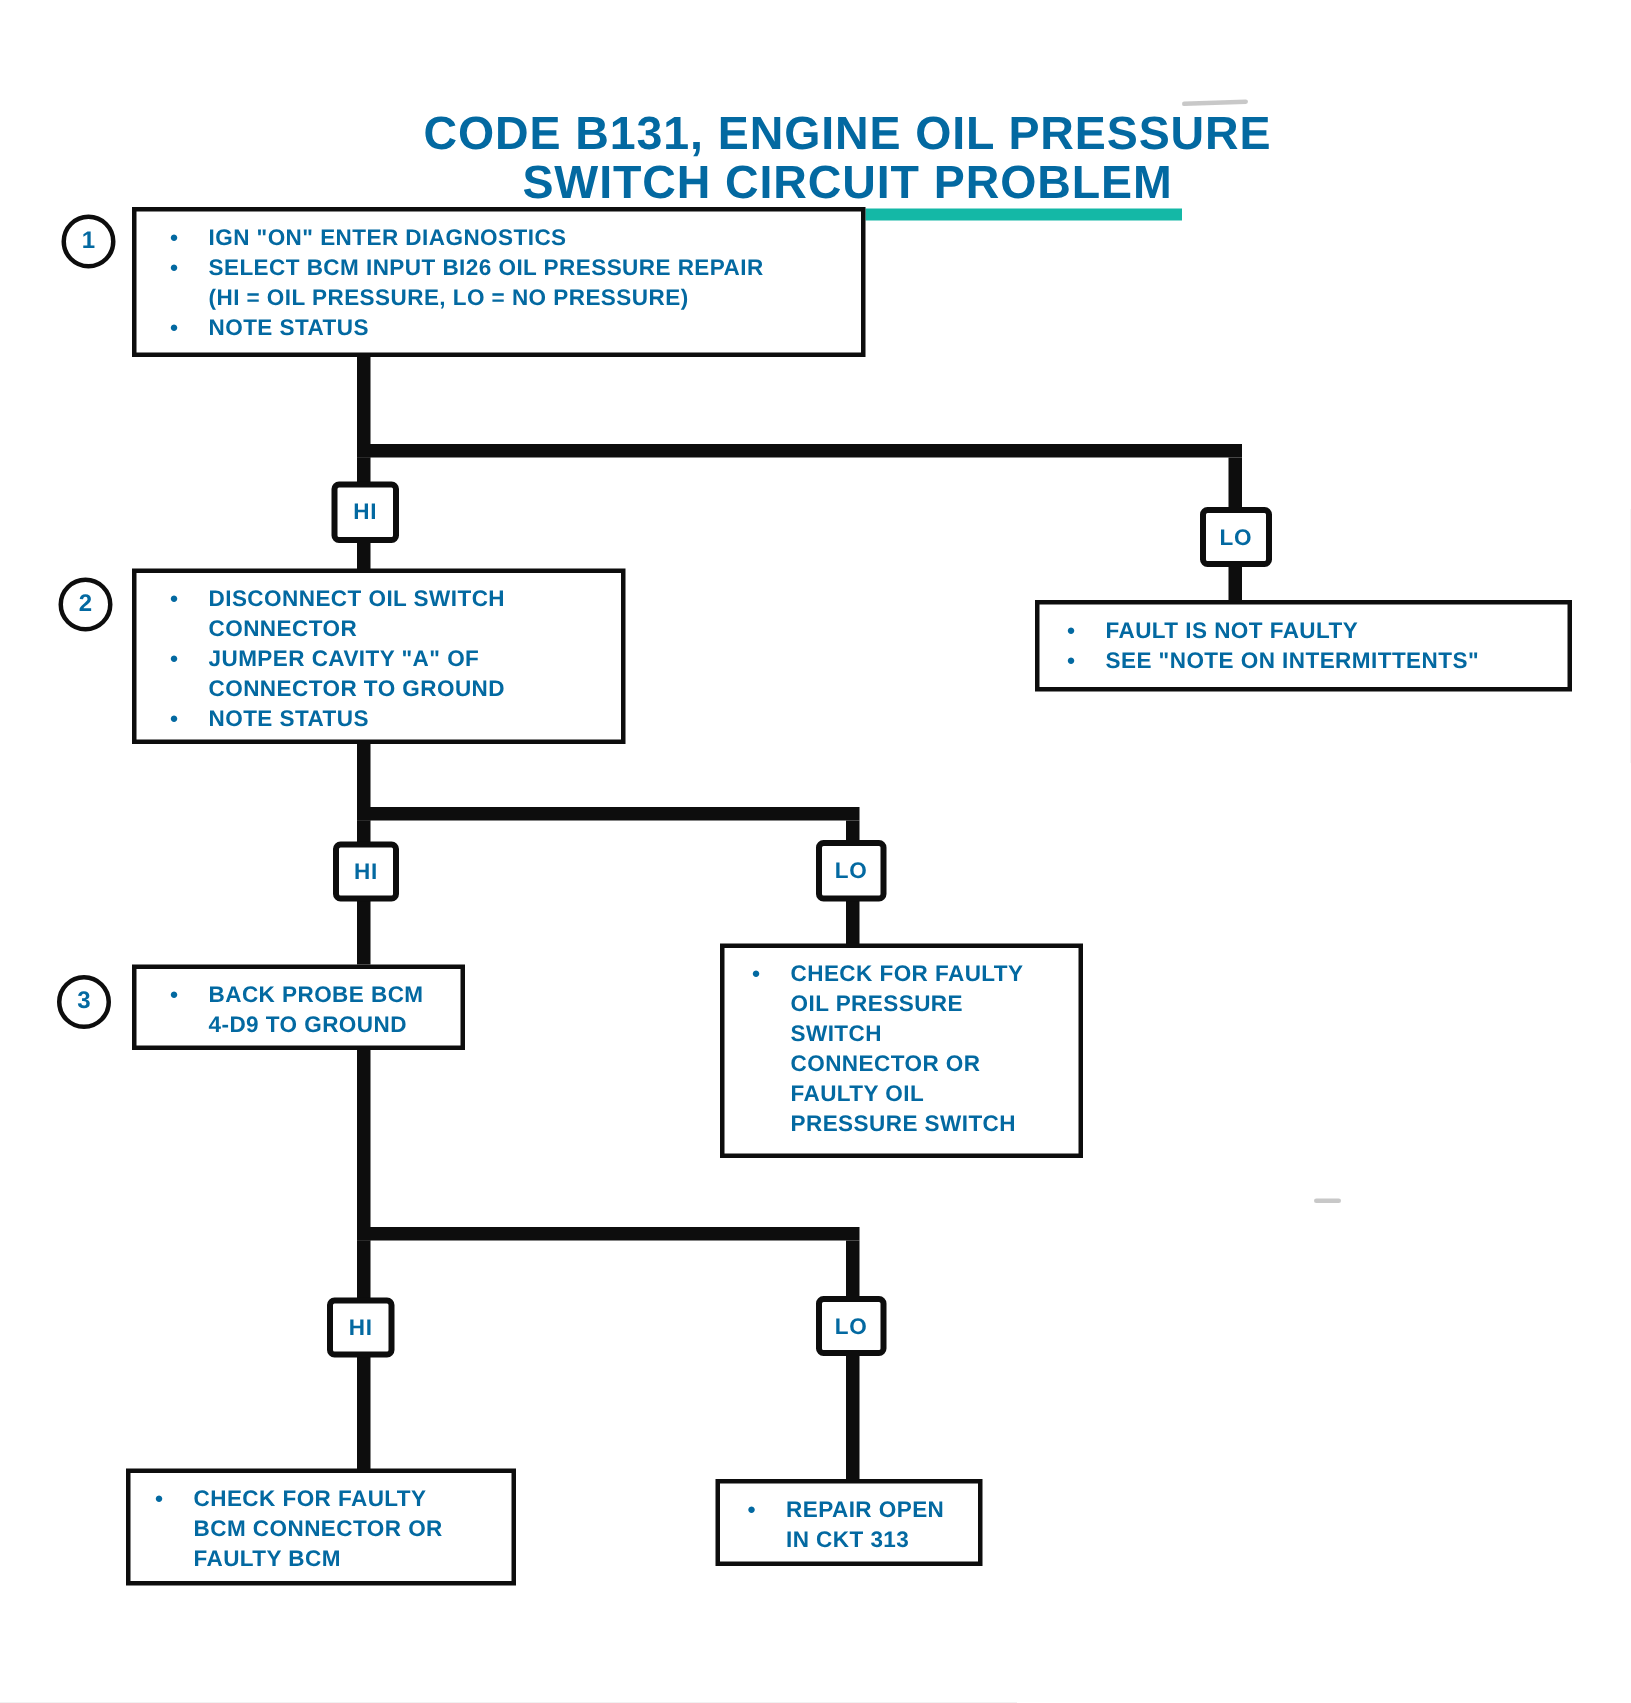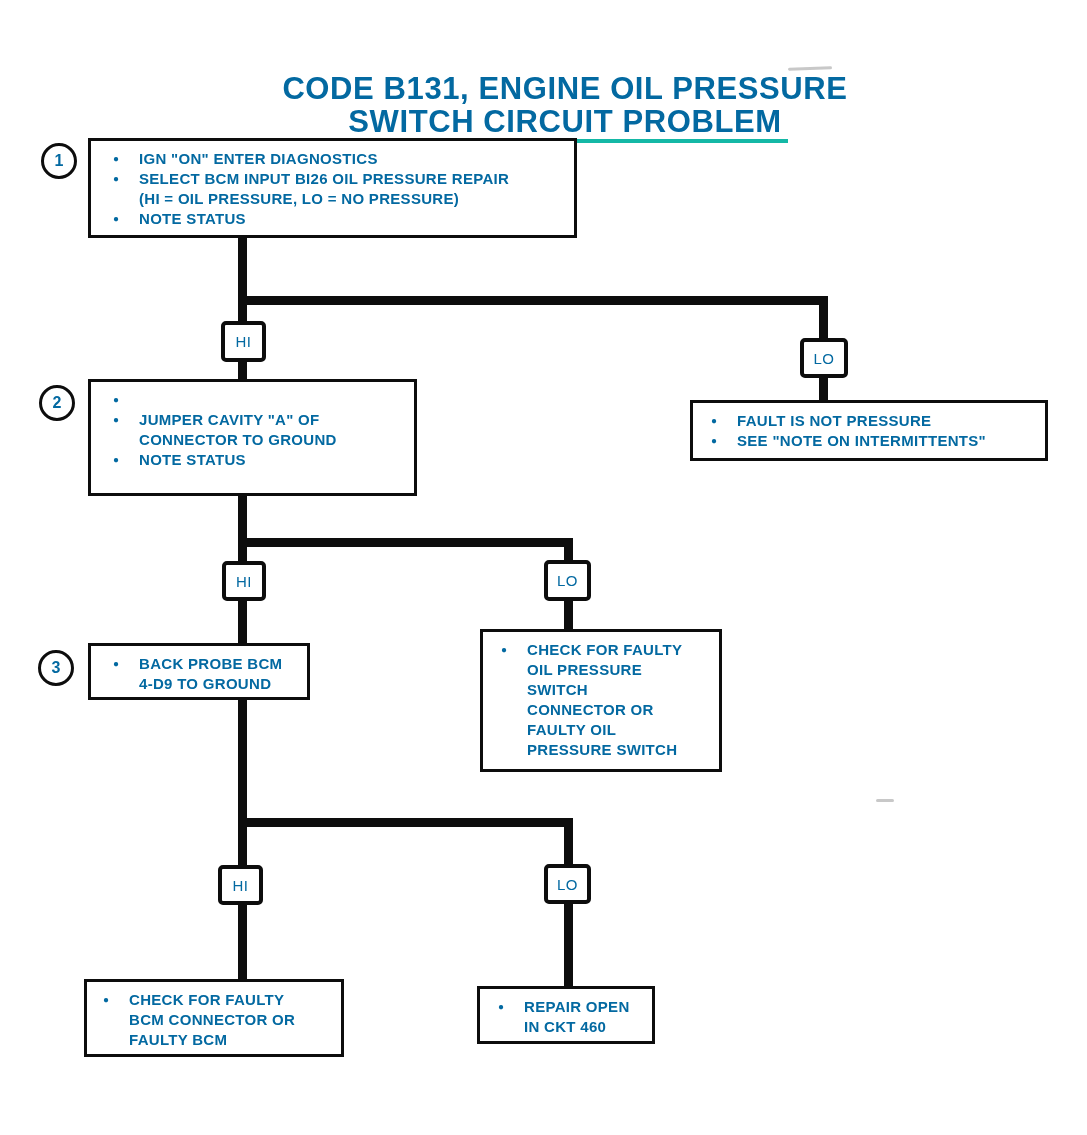--- a/index.html
+++ b/index.html
@@ -18,21 +18,21 @@
   .title{
     left:60px;top:72px;width:1010px;
     text-align:center;
     font-weight:700;
     font-size:31px;
     line-height:33px;
     letter-spacing:0.6px;
   }
   .title .t2u{
     display:inline-block;
-    border-bottom:4px solid #14b8a6;
+    border-bottom:8px solid #14b8a6;
     padding:0 6px 1px 6px;
   }
   
   .circle{
     width:36px;height:36px;
     border:3px solid #0d0d0d;
     border-radius:50%;
     box-sizing:border-box;
     display:flex;align-items:center;justify-content:center;
     font-weight:700;font-size:16px;
@@ -58,21 +58,21 @@
     padding-left:2px;
   }
   .btext{white-space:pre-line;}
   
   .tag{
     border:4px solid #0d0d0d;
     border-radius:5px;
     box-sizing:border-box;
     background:#fff;
     display:flex;align-items:center;justify-content:center;
-    font-weight:400;font-size:15px;letter-spacing:0.5px;
+    font-weight:700;font-size:15px;letter-spacing:0.5px;
     z-index:2;
   }
   
   .line{background:#0d0d0d;z-index:1;}
   
   .artifact{background:#9a9a9a;opacity:0.55;border-radius:2px;}
 </style>
 </head>
 <body>
 
@@ -127,31 +127,33 @@
       <span class="btext">NOTE STATUS</span>
     </div>
   </div>
 
   <div class="abs tag" style="left:221px;top:321px;width:45px;height:41px;">HI</div>
   <div class="abs tag" style="left:800px;top:338px;width:48px;height:40px;">LO</div>
 
   <div class="abs node" style="left:690px;top:400px;width:358px;height:61px;padding-left:16px;">
     <div class="bullet">
       <span class="dot">●</span>
-      <span class="btext">FAULT IS NOT PRESSURE</span>
+      <span class="btext">FAULT IS NOT FAULTY</span>
     </div>
     <div class="bullet">
       <span class="dot">●</span>
       <span class="btext">SEE "NOTE ON INTERMITTENTS"</span>
     </div>
   </div>
 
   <div class="abs node" style="left:88px;top:379px;width:329px;height:117px;">
     <div class="bullet">
       <span class="dot">●</span>
+      <span class="btext">DISCONNECT OIL SWITCH
+CONNECTOR</span>
     </div>
     <div class="bullet">
       <span class="dot">●</span>
       <span class="btext">JUMPER CAVITY "A" OF
 CONNECTOR TO GROUND</span>
     </div>
     <div class="bullet">
       <span class="dot">●</span>
       <span class="btext">NOTE STATUS</span>
     </div>
@@ -189,17 +191,17 @@
       <span class="btext">CHECK FOR FAULTY
 BCM CONNECTOR OR
 FAULTY BCM</span>
     </div>
   </div>
 
   <div class="abs node" style="left:477px;top:986px;width:178px;height:58px;padding-left:16px;">
     <div class="bullet">
       <span class="dot">●</span>
       <span class="btext">REPAIR OPEN
-IN CKT 460</span>
+IN CKT 313</span>
     </div>
   </div>
 
 </div>
 
 </body></html>

